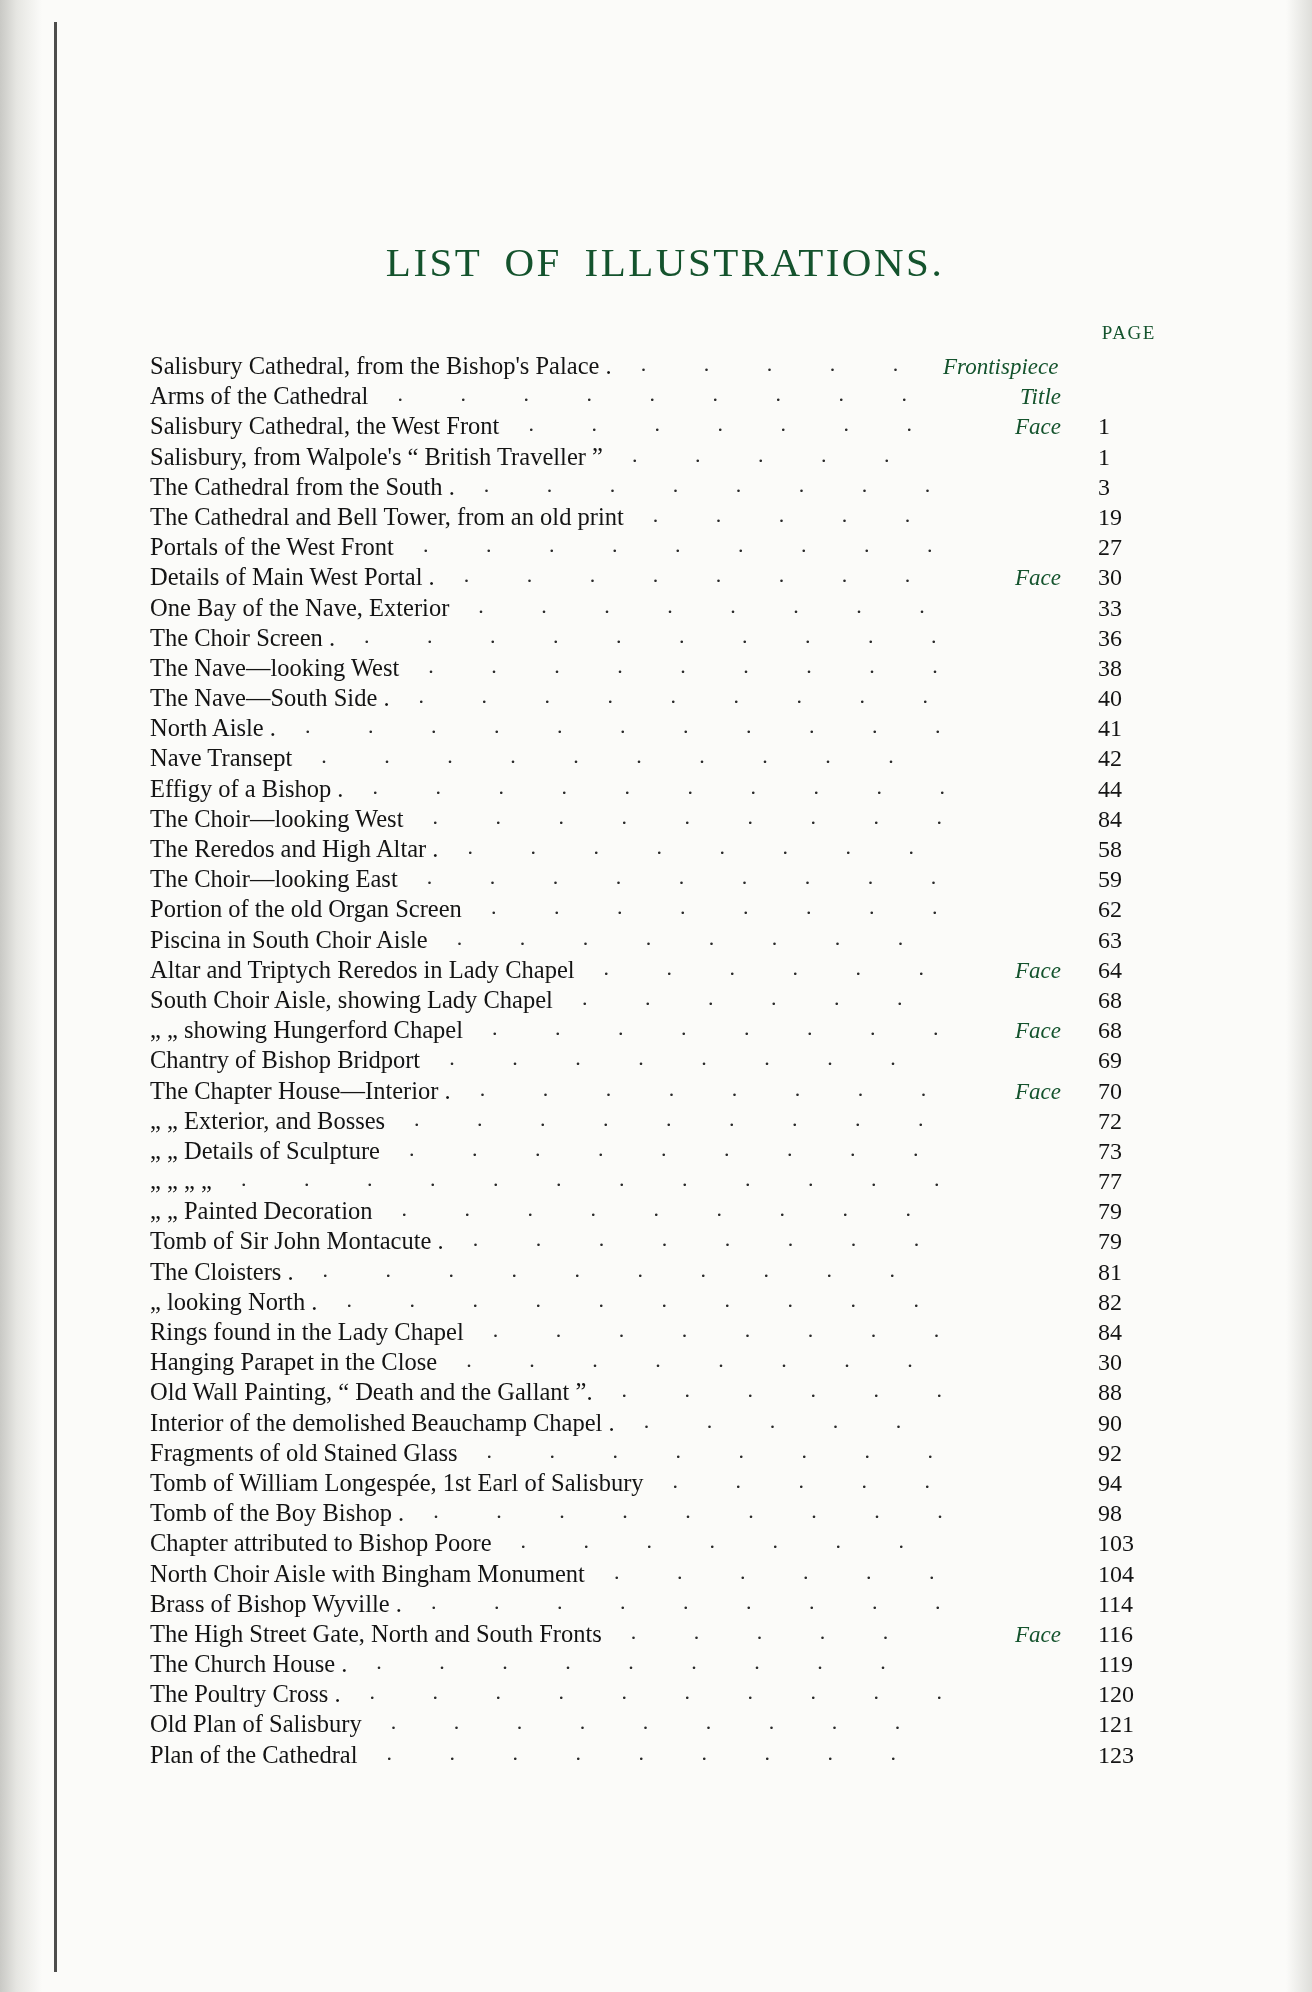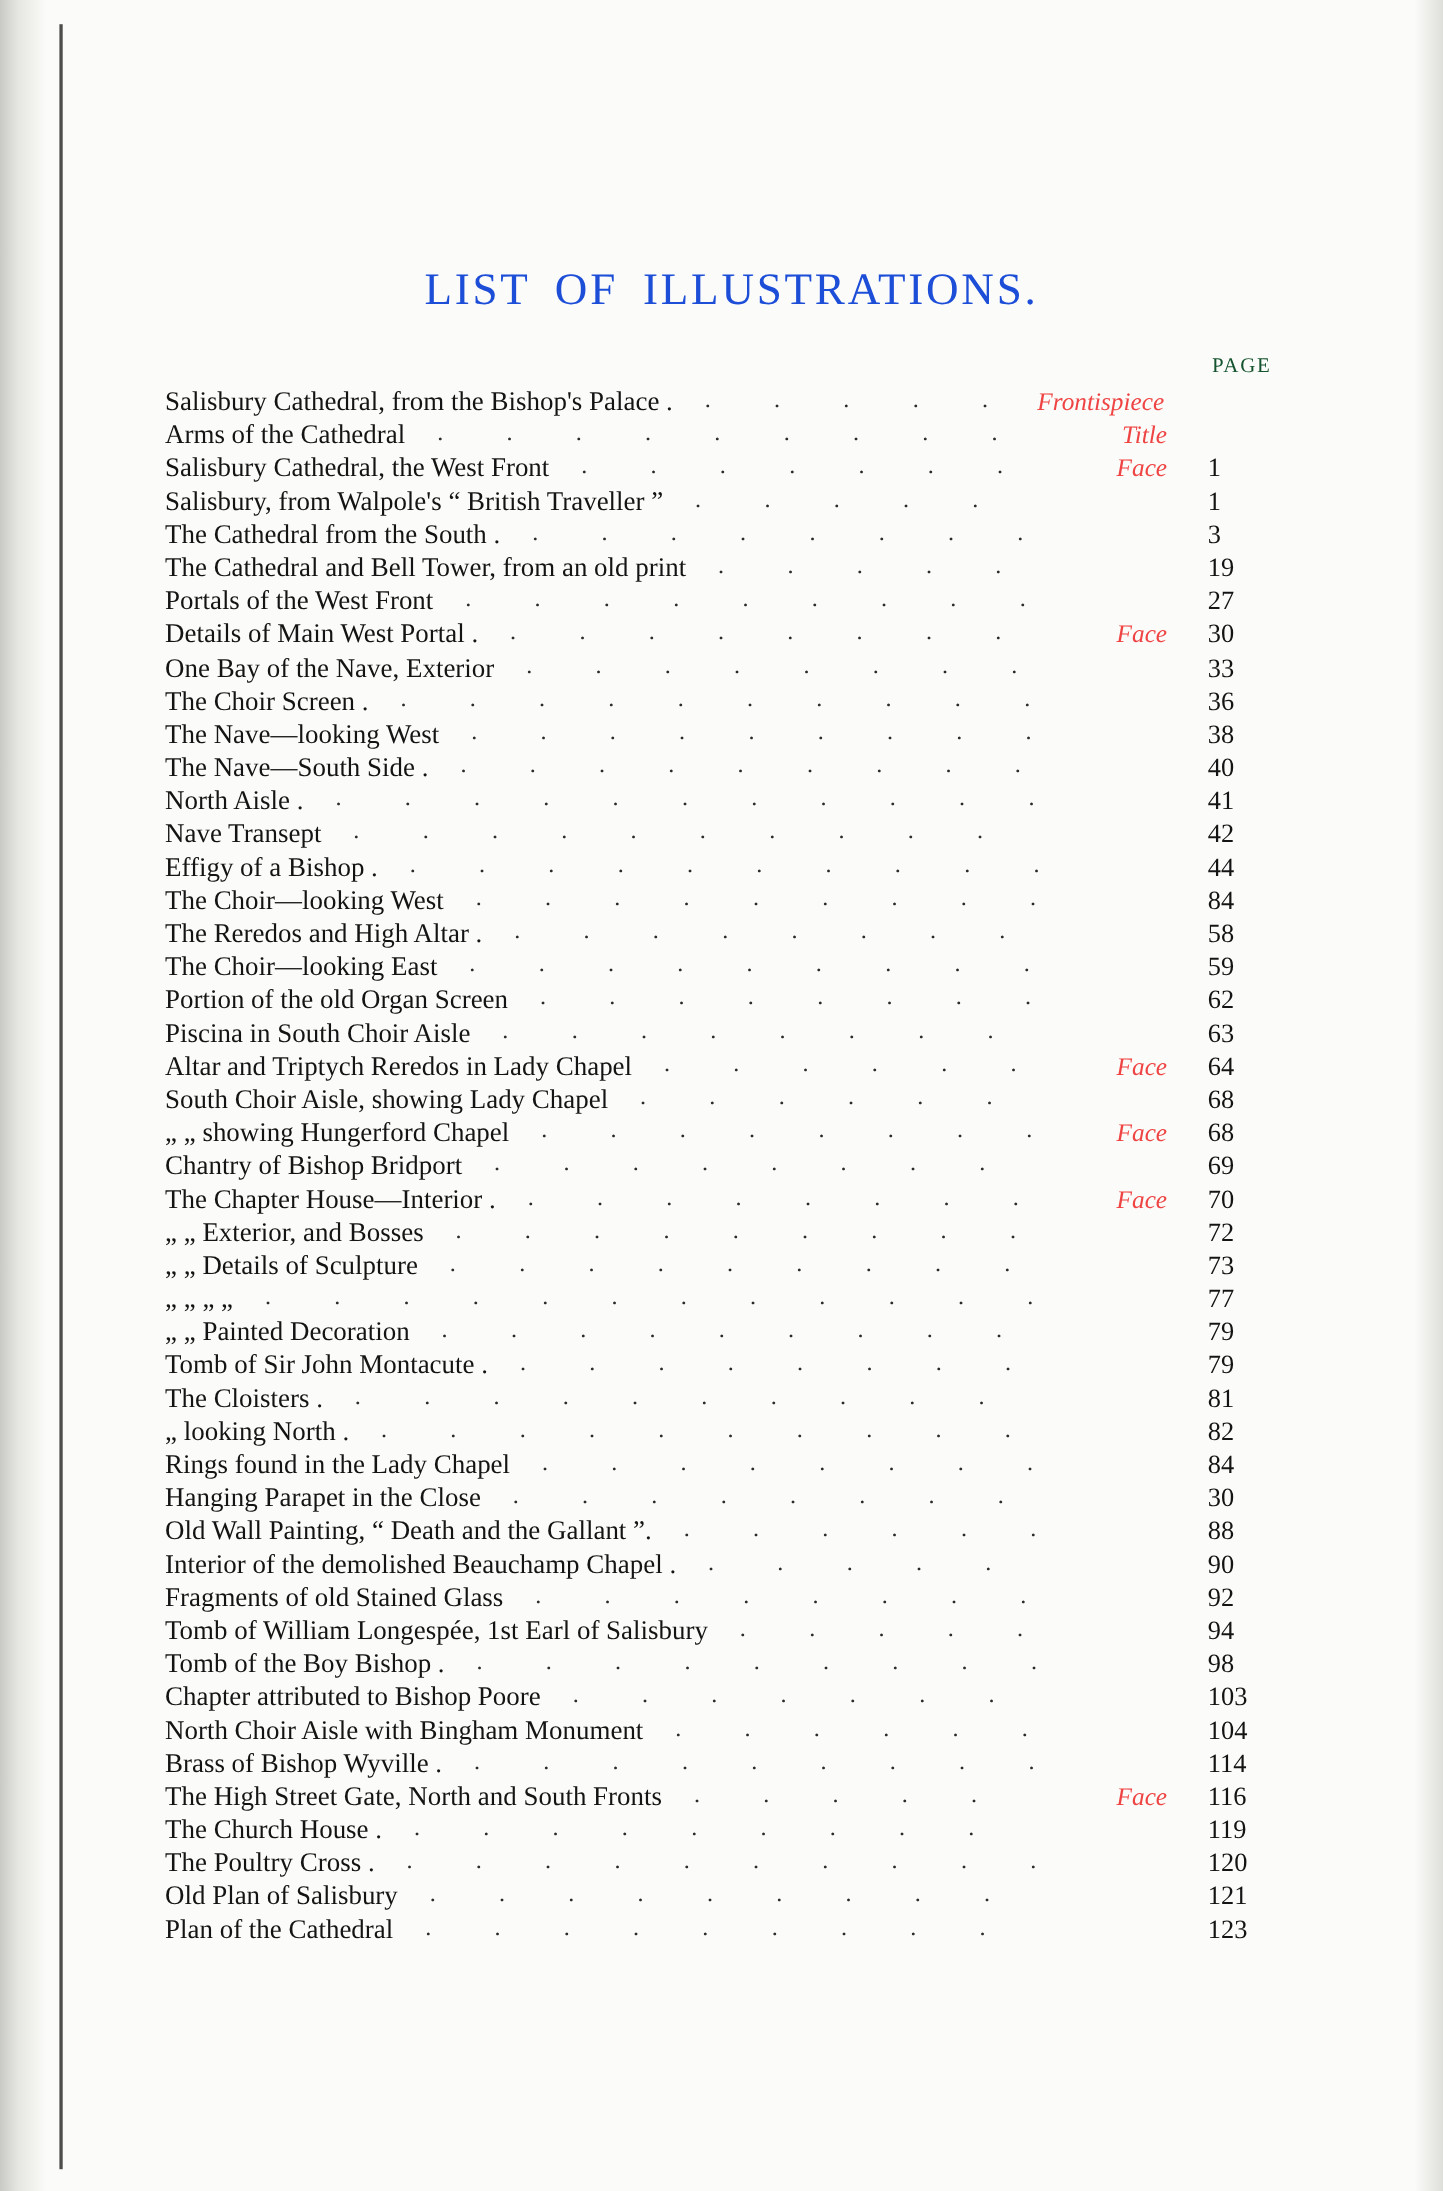--- a/index.html
+++ b/index.html
@@ -59,21 +59,21 @@
     position: absolute;
     top: 238px;
     left: 0;
     width: 1030px;
     text-align: center;
     font-size: 41px;
     font-weight: normal;
     letter-spacing: 2.5px;
     word-spacing: 10px;
     margin: 0;
-    color: #1d4ed8;
+    color: #14532d;
   }
 
   .page-col-head {
     position: absolute;
     top: 322px;
     left: 0;
     width: 1030px;
     text-align: right;
     padding-right: 24px;
     box-sizing: border-box;
@@ -113,21 +113,21 @@
     letter-spacing: 26px;
     font-size: 22px;
     text-align: left;
   }
   .row .face {
     flex: 0 0 92px;
     text-align: right;
     font-style: italic;
     font-size: 23px;
     padding-right: 12px;
-    color: #ef4444;
+    color: #14532d;
   }
   .row .pageno {
     flex: 0 0 82px;
     text-align: left;
     font-size: 24px;
     padding-left: 6px;
     color: #141414;
   }
   .row.front .face {
     flex: 0 0 200px;

